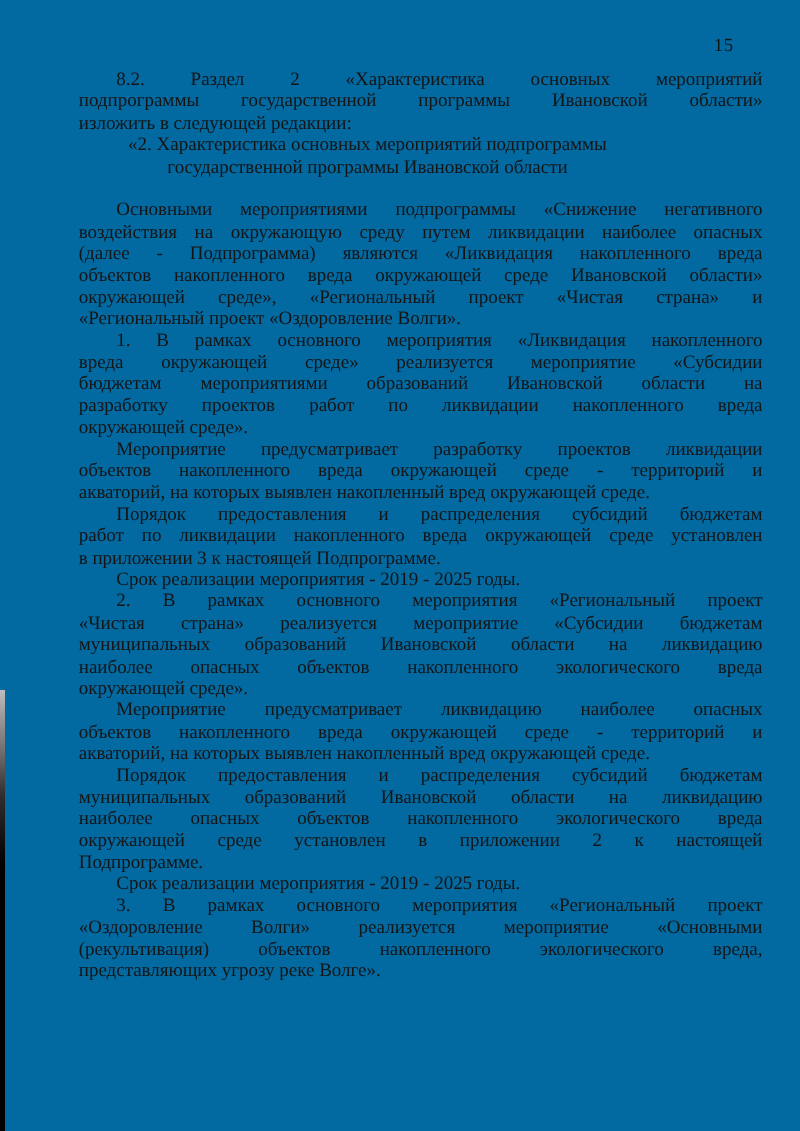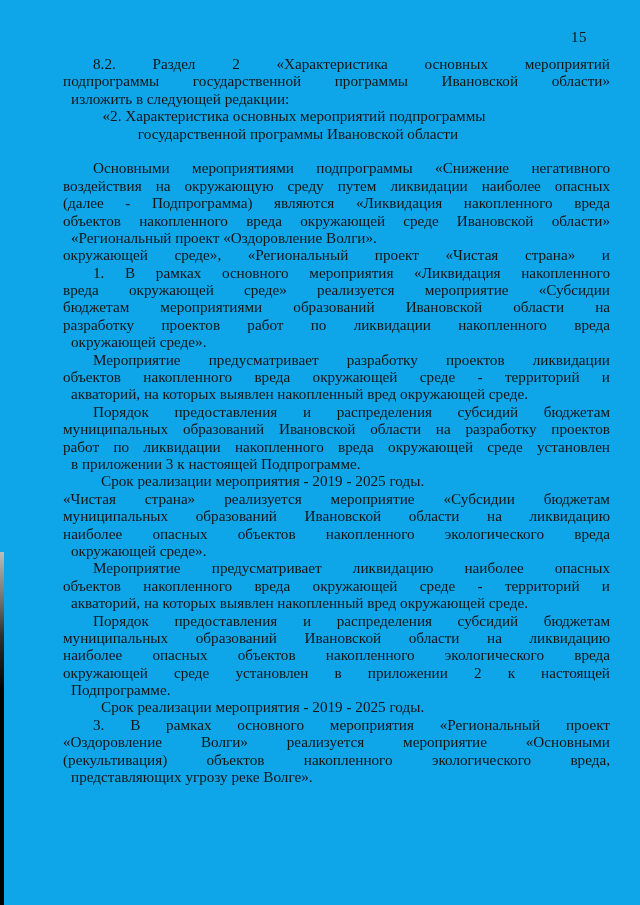--- a/index.html
+++ b/index.html
@@ -4,21 +4,21 @@
 <style>
   html, body {
     margin: 0;
     padding: 0;
     background: #ffffff;
   }
   .page {
     position: relative;
     width: 640px;
     height: 905px;
-    background: #0ea5e9;
+    background: #0369a1;
     overflow: hidden;
     font-family: "Liberation Serif", "DejaVu Serif", serif;
     color: #151515;
   }
   .page-number {
     position: absolute;
     top: 29px;
     left: 571px;
     font-size: 15px;
     letter-spacing: 0.5px;
@@ -34,21 +34,21 @@
   .line {
     font-size: 15.2px;
     line-height: 17.4px;
     height: 17.4px;
     white-space: nowrap;
     text-align: justify;
     text-align-last: justify;
     overflow: visible;
   }
   .line.first { text-indent: 30px; }
-  .line.last { text-align: justify; text-align-last: left; margin-left: 8px; }
+  .line.last { text-align: justify; text-align-last: left; }
   .para.center { margin-right: 85px; }
   .para.center .line {
     text-align: right;
     text-align-last: center;
     text-indent: 0;
   }
   
   .scan-stripe {
     position: absolute;
     left: 0;
@@ -73,45 +73,45 @@
       </div>
       <div class="para center">
         <div class="line first">«2. Характеристика основных мероприятий подпрограммы</div>
         <div class="line last">государственной программы Ивановской области</div>
       </div>
       <div class="para justify gap">
         <div class="line first">Основными мероприятиями подпрограммы «Снижение негативного</div>
         <div class="line">воздействия на окружающую среду путем ликвидации наиболее опасных</div>
         <div class="line">(далее - Подпрограмма) являются «Ликвидация накопленного вреда</div>
         <div class="line">объектов накопленного вреда окружающей среде Ивановской области»</div>
+        <div class="line">окружающей среде», «Региональный проект «Чистая страна» и</div>
         <div class="line last">«Региональный проект «Оздоровление Волги».</div>
-        <div class="line">окружающей среде», «Региональный проект «Чистая страна» и</div>
       </div>
       <div class="para justify">
         <div class="line first">1. В рамках основного мероприятия «Ликвидация накопленного</div>
         <div class="line">вреда окружающей среде» реализуется мероприятие «Субсидии</div>
         <div class="line">бюджетам мероприятиями образований Ивановской области на</div>
         <div class="line">разработку проектов работ по ликвидации накопленного вреда</div>
         <div class="line last">окружающей среде».</div>
       </div>
       <div class="para justify">
         <div class="line first">Мероприятие предусматривает разработку проектов ликвидации</div>
         <div class="line">объектов накопленного вреда окружающей среде - территорий и</div>
         <div class="line last">акваторий, на которых выявлен накопленный вред окружающей среде.</div>
       </div>
       <div class="para justify">
         <div class="line first">Порядок предоставления и распределения субсидий бюджетам</div>
-        <div class="line">муниципальных образований Ивановской области на разработку проектов</div>
         <div class="line">работ по ликвидации накопленного вреда окружающей среде установлен</div>
         <div class="line last">в приложении 3 к настоящей Подпрограмме.</div>
       </div>
       <div class="para justify">
         <div class="line first last">Срок реализации мероприятия - 2019 - 2025 годы.</div>
       </div>
       <div class="para justify">
+        <div class="line first">2. В рамках основного мероприятия «Региональный проект</div>
         <div class="line">«Чистая страна» реализуется мероприятие «Субсидии бюджетам</div>
         <div class="line">муниципальных образований Ивановской области на ликвидацию</div>
         <div class="line">наиболее опасных объектов накопленного экологического вреда</div>
         <div class="line last">окружающей среде».</div>
       </div>
       <div class="para justify">
         <div class="line first">Мероприятие предусматривает ликвидацию наиболее опасных</div>
         <div class="line">объектов накопленного вреда окружающей среде - территорий и</div>
         <div class="line last">акваторий, на которых выявлен накопленный вред окружающей среде.</div>
       </div>

